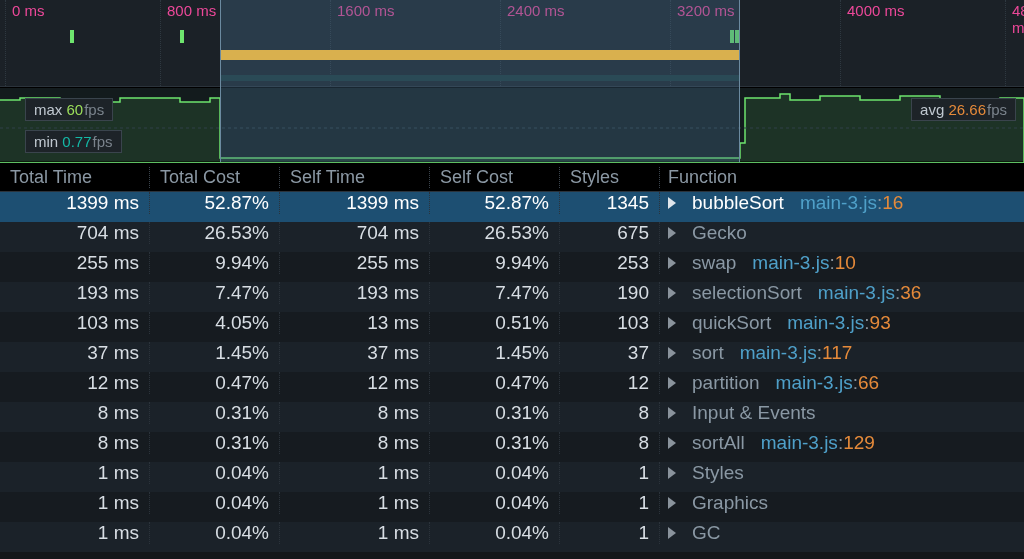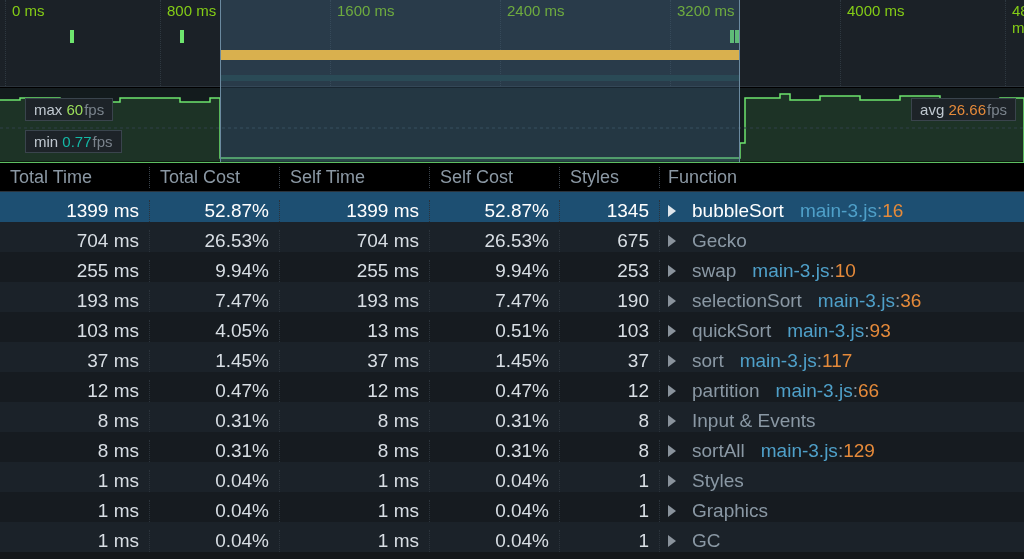--- a/index.html
+++ b/index.html
@@ -17,21 +17,21 @@
     position: relative;
     height: 87px;
     background: #1b2127;
     border-bottom: 1px solid #2b333b;
   }
   .tick {
     position: absolute;
     top: 0;
     height: 100%;
     border-left: 1px dotted #2e3840;
-    color: #84cc16;
+    color: #ec4899;
     font-size: 15px;
     padding-left: 6px;
     pointer-events: none;
   }
   .tick-label { position: relative; top: 2px; }
   .mini-bar {
     position: absolute;
     top: 30px;
     width: 4px;
     height: 13px;
@@ -96,21 +96,21 @@
     color: #8b98a4;
   }
   .th {
     border-right: 1px dotted #3a444d;
     padding: 0 10px;
     text-align: left;
   }
   .tbody .row {
     display: flex;
     height: 30px;
-    align-items: flex-end;
+    align-items: flex-start;
     font-size: 19px;
   }
   .tbody .row:nth-child(odd) { background: #161b20; }
   .tbody .row:nth-child(even) { background: #1b2229; }
   .tbody .row.selected { background: #1d4f72; color: #fff; }
   .tbody .row.selected .cell { color: #fff; }
   .cell {
     border-right: 1px dotted #2b333b;
     padding: 0 10px;
     color: #d8dee4;

